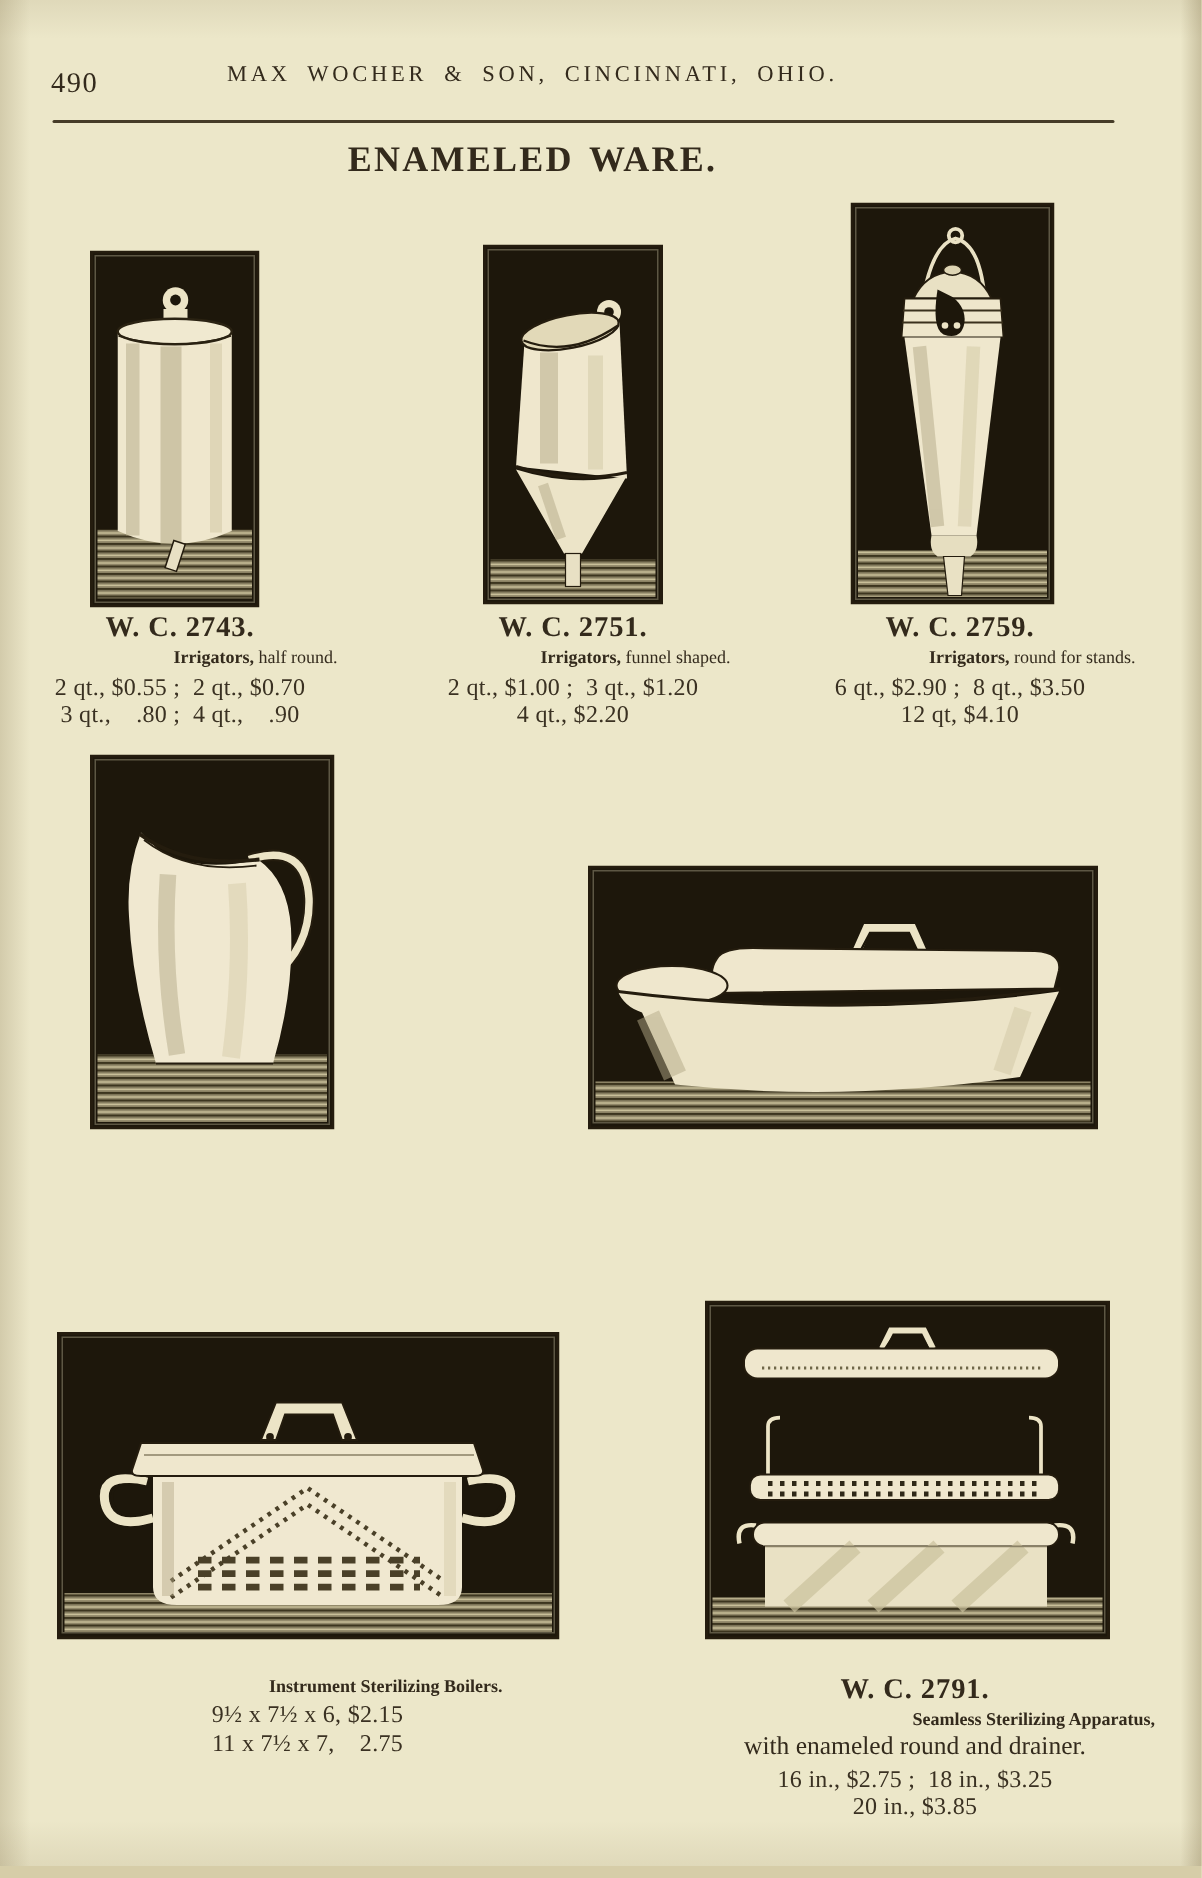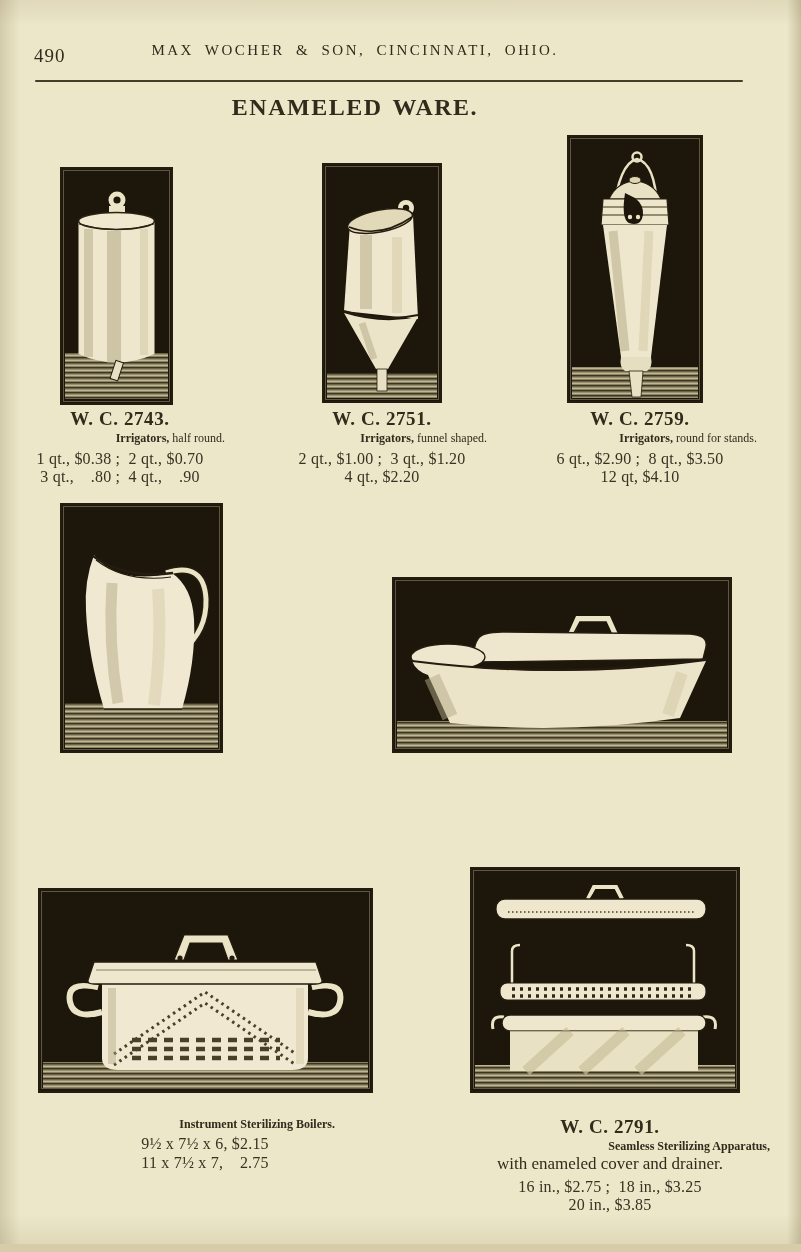--- a/index.html
+++ b/index.html
@@ -123,21 +123,21 @@
       <path d="M82 96 L76 216" stroke="#cfc5a1" stroke-width="9" opacity="0.45"></path>
       <path d="M54 222 L84 222 Q86 232 80 236 L58 236 Q52 232 54 222 Z" fill="#e6dec0"></path>
       <path d="M62 236 L76 236 L74 262 L65 262 Z" fill="#e9e1c4" stroke="#241c0e" stroke-width="0.8"></path>
     </svg>
   </figure>
 
   <div class="abs caption" style="left:15px;top:408px;width:210px;">
     <div class="code">W. C. 2743.</div>
     <div class="pname"><span class="nb">Irrigators,</span><span> half round.</span></div>
     <div class="prices">
-      <div class="price-line">1 qt., $0.38 ;  2 qt., $0.70</div>
+      <div class="price-line">2 qt., $0.55 ;  2 qt., $0.70</div>
       <div class="price-line">3 qt.,    .80 ;  4 qt.,    .90</div>
     </div>
   </div>
 
   <div class="abs caption" style="left:277px;top:408px;width:210px;">
     <div class="code">W. C. 2751.</div>
     <div class="pname"><span class="nb">Irrigators,</span><span> funnel shaped.</span></div>
     <div class="prices">
       <div class="price-line">2 qt., $1.00 ;  3 qt., $1.20</div>
       <div class="price-line">4 qt., $2.20</div>
@@ -276,20 +276,20 @@
     <div class="pname"><span class="nb">Instrument Sterilizing Boilers.</span><span></span></div>
     <div class="prices">
       <div class="price-line">9½ x 7½ x 6, $2.15</div>
       <div class="price-line">11 x 7½ x 7,    2.75</div>
     </div>
   </div>
 
   <div class="abs caption" style="left:450px;top:1116px;width:320px;">
     <div class="code">W. C. 2791.</div>
     <div class="pname"><span class="nb">Seamless Sterilizing Apparatus,</span><span></span></div>
-    <div class="nline2">with enameled cover and drainer.</div>
+    <div class="nline2">with enameled round and drainer.</div>
     <div class="prices">
       <div class="price-line">16 in., $2.75 ;  18 in., $3.25</div>
       <div class="price-line">20 in., $3.85</div>
     </div>
   </div>
 
 </div>
 
 </body></html>

